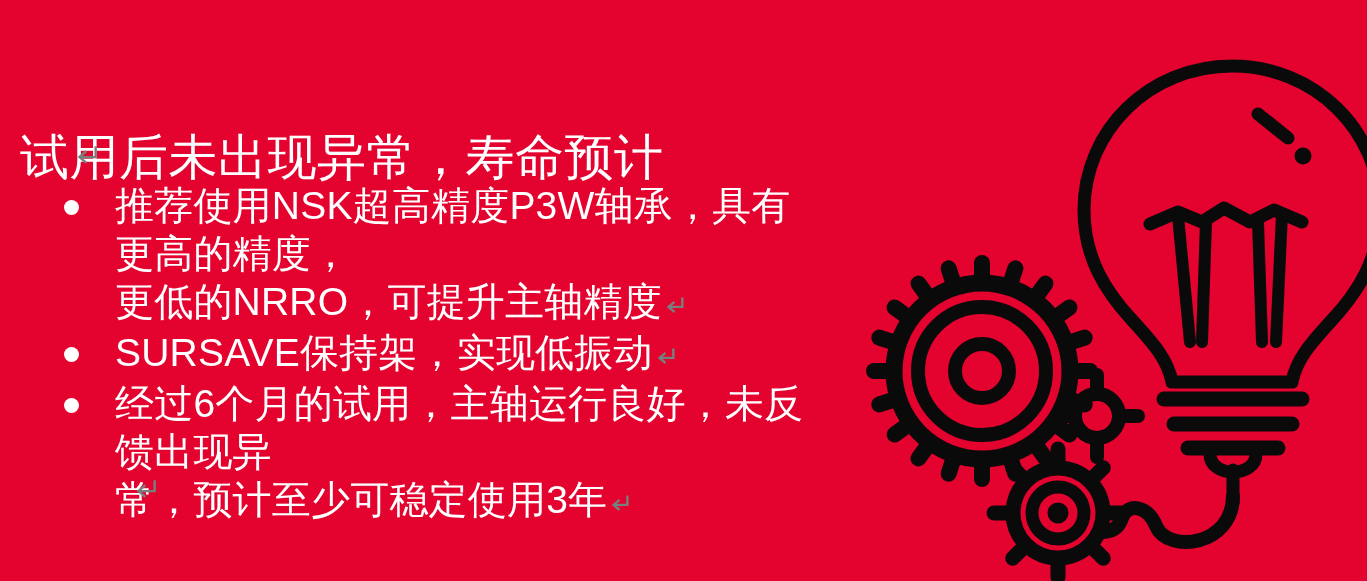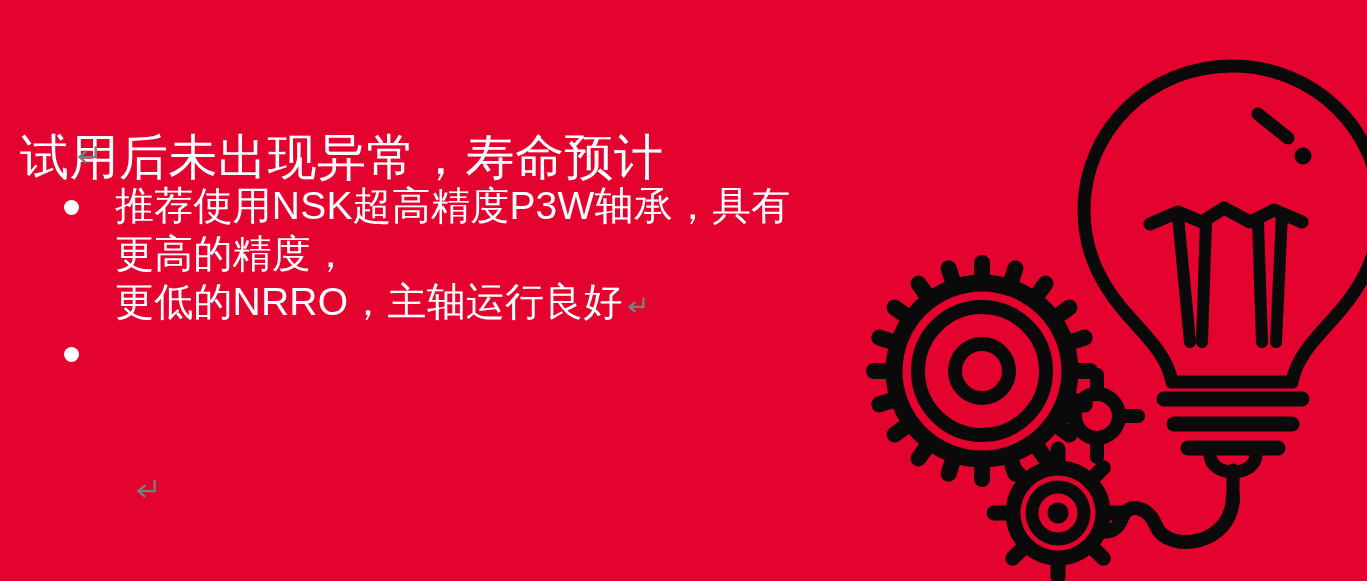--- a/index.html
+++ b/index.html
@@ -126,30 +126,42 @@
           <path d="M20 4 L20 13 L6.5 13" fill="none" stroke="#76807E" stroke-width="2.2" stroke-linecap="square"></path>
           <path d="M10.5 8.3 L5 13 L10.5 17.7" fill="none" stroke="#76807E" stroke-width="2.2" stroke-linecap="square"></path>
         </svg>
     </span>
 
     <ul class="bullet-list">
 
       <li class="bullet-item">
         <span class="bullet-dot"></span>
         <span class="bullet-text">推荐使用NSK超高精度P3W轴承，具有更高的精度，</span>
-        <span class="bullet-text"><span>更低的NRRO，主轴运行良好</span><span class="cr cr-body"><svg viewBox="0 0 24 24" aria-hidden="true">
+        <span class="bullet-text"><span>更低的NRRO，可提升主轴精度</span><span class="cr cr-body"><svg viewBox="0 0 24 24" aria-hidden="true">
                 <path d="M20 4 L20 13 L6.5 13" fill="none" stroke="currentColor" stroke-width="2.6" stroke-linecap="square"></path>
                 <path d="M10.5 8.3 L5 13 L10.5 17.7" fill="none" stroke="currentColor" stroke-width="2.6" stroke-linecap="square"></path>
               </svg></span></span>
       </li>
 
       <li class="bullet-item">
         <span class="bullet-dot"></span>
+        <span class="bullet-text"><span>SURSAVE保持架，实现低振动</span><span class="cr cr-body"><svg viewBox="0 0 24 24" aria-hidden="true">
+                <path d="M20 4 L20 13 L6.5 13" fill="none" stroke="currentColor" stroke-width="2.6" stroke-linecap="square"></path>
+                <path d="M10.5 8.3 L5 13 L10.5 17.7" fill="none" stroke="currentColor" stroke-width="2.6" stroke-linecap="square"></path>
+              </svg></span></span>
       </li>
 
+      <li class="bullet-item">
+        <span class="bullet-dot"></span>
+        <span class="bullet-text">经过6个月的试用，主轴运行良好，未反馈出现异</span>
+        <span class="bullet-text"><span>常，预计至少可稳定使用3年</span><span class="cr cr-body"><svg viewBox="0 0 24 24" aria-hidden="true">
+                <path d="M20 4 L20 13 L6.5 13" fill="none" stroke="currentColor" stroke-width="2.6" stroke-linecap="square"></path>
+                <path d="M10.5 8.3 L5 13 L10.5 17.7" fill="none" stroke="currentColor" stroke-width="2.6" stroke-linecap="square"></path>
+              </svg></span></span>
+      </li>
 
     </ul>
 
     <span class="cr cr-standalone cr-gap-2">
       <svg viewBox="0 0 24 24" aria-hidden="true">
           <path d="M20 4 L20 13 L6.5 13" fill="none" stroke="#76807E" stroke-width="2.2" stroke-linecap="square"></path>
           <path d="M10.5 8.3 L5 13 L10.5 17.7" fill="none" stroke="#76807E" stroke-width="2.2" stroke-linecap="square"></path>
         </svg>
     </span>
 

